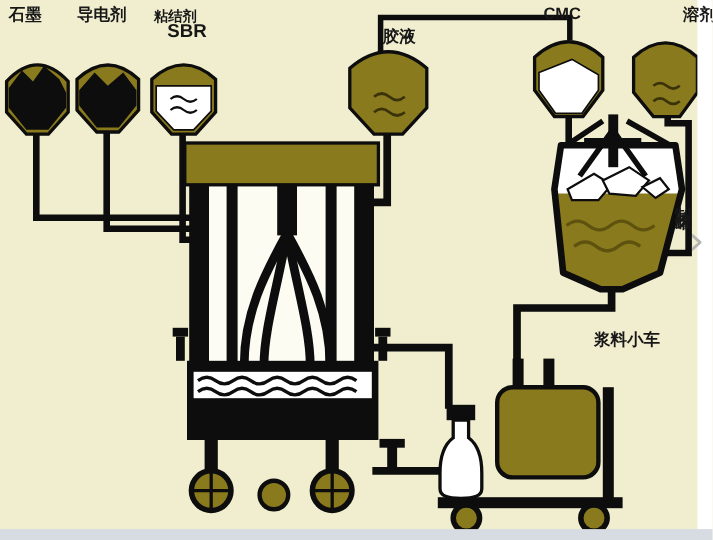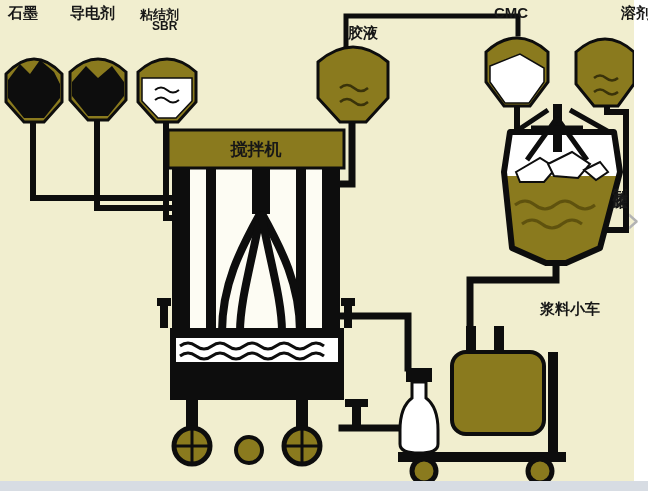--- a/index.html
+++ b/index.html
@@ -5,21 +5,21 @@
   html,body{margin:0;padding:0;background:#ffffff;}
   #stage{
     position:relative;width:648px;height:491px;overflow:hidden;
     background:#f1eecf;
     font-family:"Liberation Sans","DejaVu Sans",sans-serif;
     color:#171717;
   }
   #scene{position:absolute;left:0;top:0;}
   .lbl{position:absolute;font-size:15px;font-weight:600;white-space:nowrap;z-index:5;}
   .lbl.small{font-size:13px;}
-  .lbl.sub{font-size:12px;font-weight:700;}
+  .lbl.sub{font-size:17px;font-weight:700;}
   #mixer-label{
     position:absolute;left:168px;top:130px;width:176px;height:38px;
     display:flex;align-items:center;justify-content:center;
     font-size:17px;font-weight:700;z-index:5;
   }
   #glue-tank-label{
     position:absolute;left:613px;top:176px;z-index:6;
     writing-mode:vertical-rl;text-orientation:upright;
     font-size:15px;font-weight:700;letter-spacing:3px;line-height:1;
   }
@@ -187,21 +187,20 @@
     </g>
   </svg>
 
   <div class="lbl" style="left:8px;top:4px;">石墨</div>
   <div class="lbl" style="left:70px;top:4px;">导电剂</div>
   <div class="lbl small" style="left:140px;top:6px;">粘结剂</div>
   <div class="lbl sub" style="left:152px;top:19px;">SBR</div>
   <div class="lbl" style="left:348px;top:24px;">胶液</div>
   <div class="lbl" style="left:494px;top:4px;">CMC</div>
   <div class="lbl" style="left:621px;top:4px;">溶剂</div>
-  <div id="mixer-label">搅拌机</div>
   <div class="lbl" style="left:540px;top:300px;">浆料小车</div>
 
   <div id="side-strip"></div>
   <div id="glue-tank-label">制胶罐</div>
   <div id="next-arrow">›</div>
 
   <div id="bottom-strip"></div>
 </div>
 
 </body></html>

